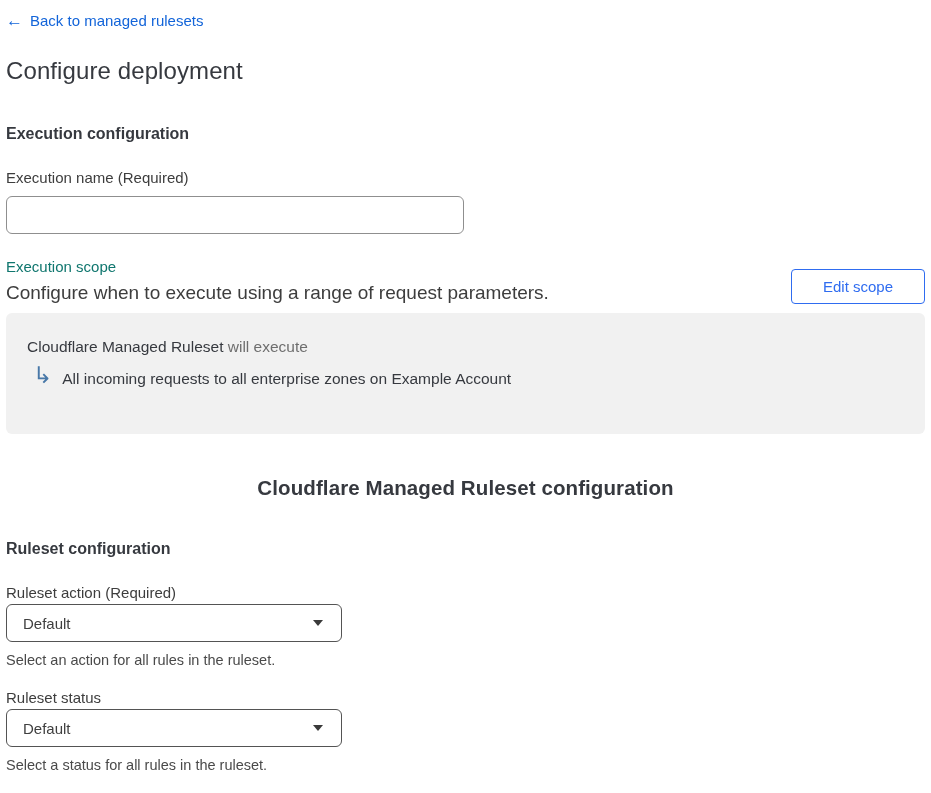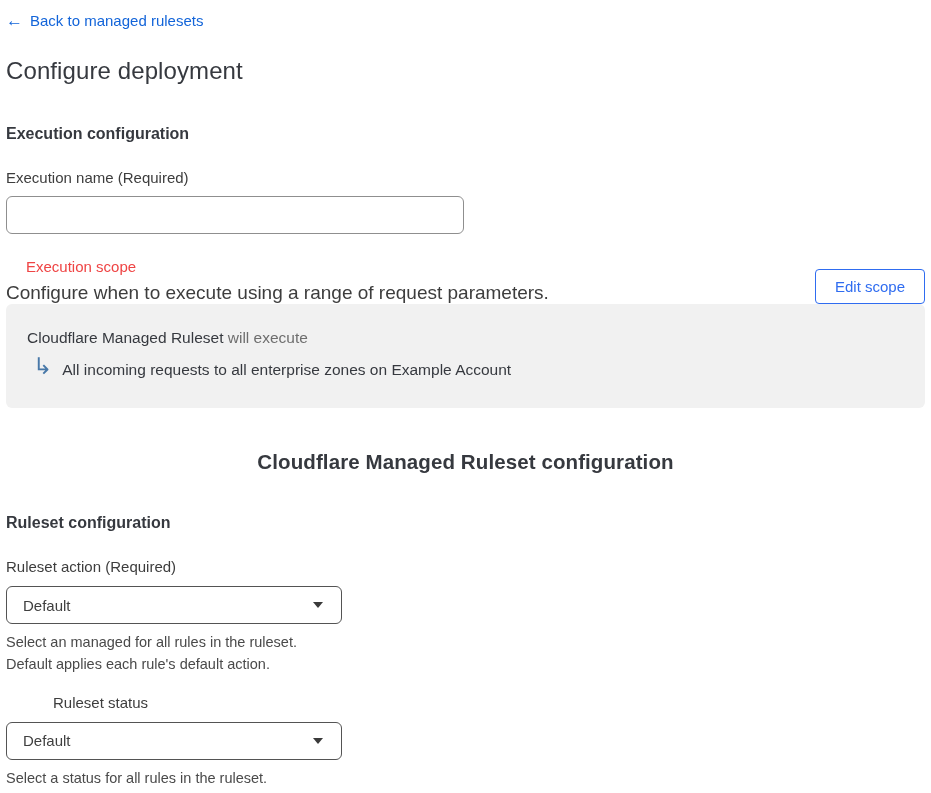--- a/index.html
+++ b/index.html
@@ -64,38 +64,39 @@
     outline: none;
     display: block;
     background: #fff;
   }
   .scope-row {
     margin-top: 24px;
     display: flex;
     align-items: flex-end;
     justify-content: space-between;
   }
-  .scope-text .scope-label { font-size: 15px; color: #ef4444; margin-left: 20px; }
+  .scope-text .scope-label { font-size: 15px; color: #0f766e; }
   .scope-text .scope-desc { font-size: 19px; color: #3d3d3d; margin-top: 7px; }
   .edit-scope-btn {
     background: #ffffff;
     border: 1px solid var(--button-blue);
     color: var(--button-blue);
     font-size: 15px;
     font-family: "Liberation Sans", sans-serif;
-    padding: 7px 19px;
+    padding: 7px 31px;
     border-radius: 4px;
     cursor: pointer;
     margin-bottom: 0px;
     line-height: 1.3;
   }
   .scope-summary-box {
+    margin-top: 9px;
     background: var(--box-bg);
     border-radius: 6px;
-    padding: 25px 24px 27px 21px;
+    padding: 25px 24px 44px 21px;
   }
   .summary-line1 { font-size: 15.5px; }
   .summary-line1 .ruleset-name { color: var(--text-dark); }
   .summary-line1 .muted { color: var(--muted-gray); }
   .summary-line2 {
     margin-top: 11px;
     display: flex;
     align-items: center;
     gap: 10px;
     padding-left: 6px;
@@ -109,21 +110,21 @@
     top: -3px;
   }
   .big-heading {
     margin-top: 42px;
     font-size: 20.5px;
     font-weight: 700;
     letter-spacing: 0.1px;
     text-align: center;
   }
   .select-box {
-    margin-top: 11px;
+    margin-top: 3px;
     width: 336px;
     height: 38px;
     border: 1px solid var(--select-border);
     border-radius: 6px;
     background: #fff;
     display: flex;
     align-items: center;
     justify-content: space-between;
     padding: 0 18px 0 16px;
     cursor: pointer;
@@ -135,21 +136,21 @@
     border-right: 5px solid transparent;
     border-top: 6px solid #3a3a3a;
   }
   .help-text {
     margin-top: 7px;
     font-size: 14.5px;
     color: var(--help-gray);
     line-height: 1.55;
   }
   .help-text div { margin: 0; }
-  .status-label { margin-top: 18px; margin-left: 47px; }
+  .status-label { margin-top: 18px; }
 </style>
 </head>
 <body>
 
 <div class="page">
 
   <a class="back-link">
     <span class="arrow">←</span>
     <span>Back to managed rulesets</span>
   </a>
@@ -183,22 +184,21 @@
   <h1 class="big-heading">Cloudflare Managed Ruleset configuration</h1>
 
   <h2 class="section-heading">Ruleset configuration</h2>
 
   <div class="field-label">Ruleset action (Required)</div>
   <div class="select-box">
     <span class="select-value">Default</span>
     <span class="caret"></span>
   </div>
   <div class="help-text">
-    <div>Select an managed for all rules in the ruleset.</div>
-    <div>Default applies each rule's default action.</div>
+    <div>Select an action for all rules in the ruleset.</div>
   </div>
 
   <div class="field-label status-label">Ruleset status</div>
   <div class="select-box">
     <span class="select-value">Default</span>
     <span class="caret"></span>
   </div>
   <div class="help-text">
     <div>Select a status for all rules in the ruleset.</div>
   </div>

